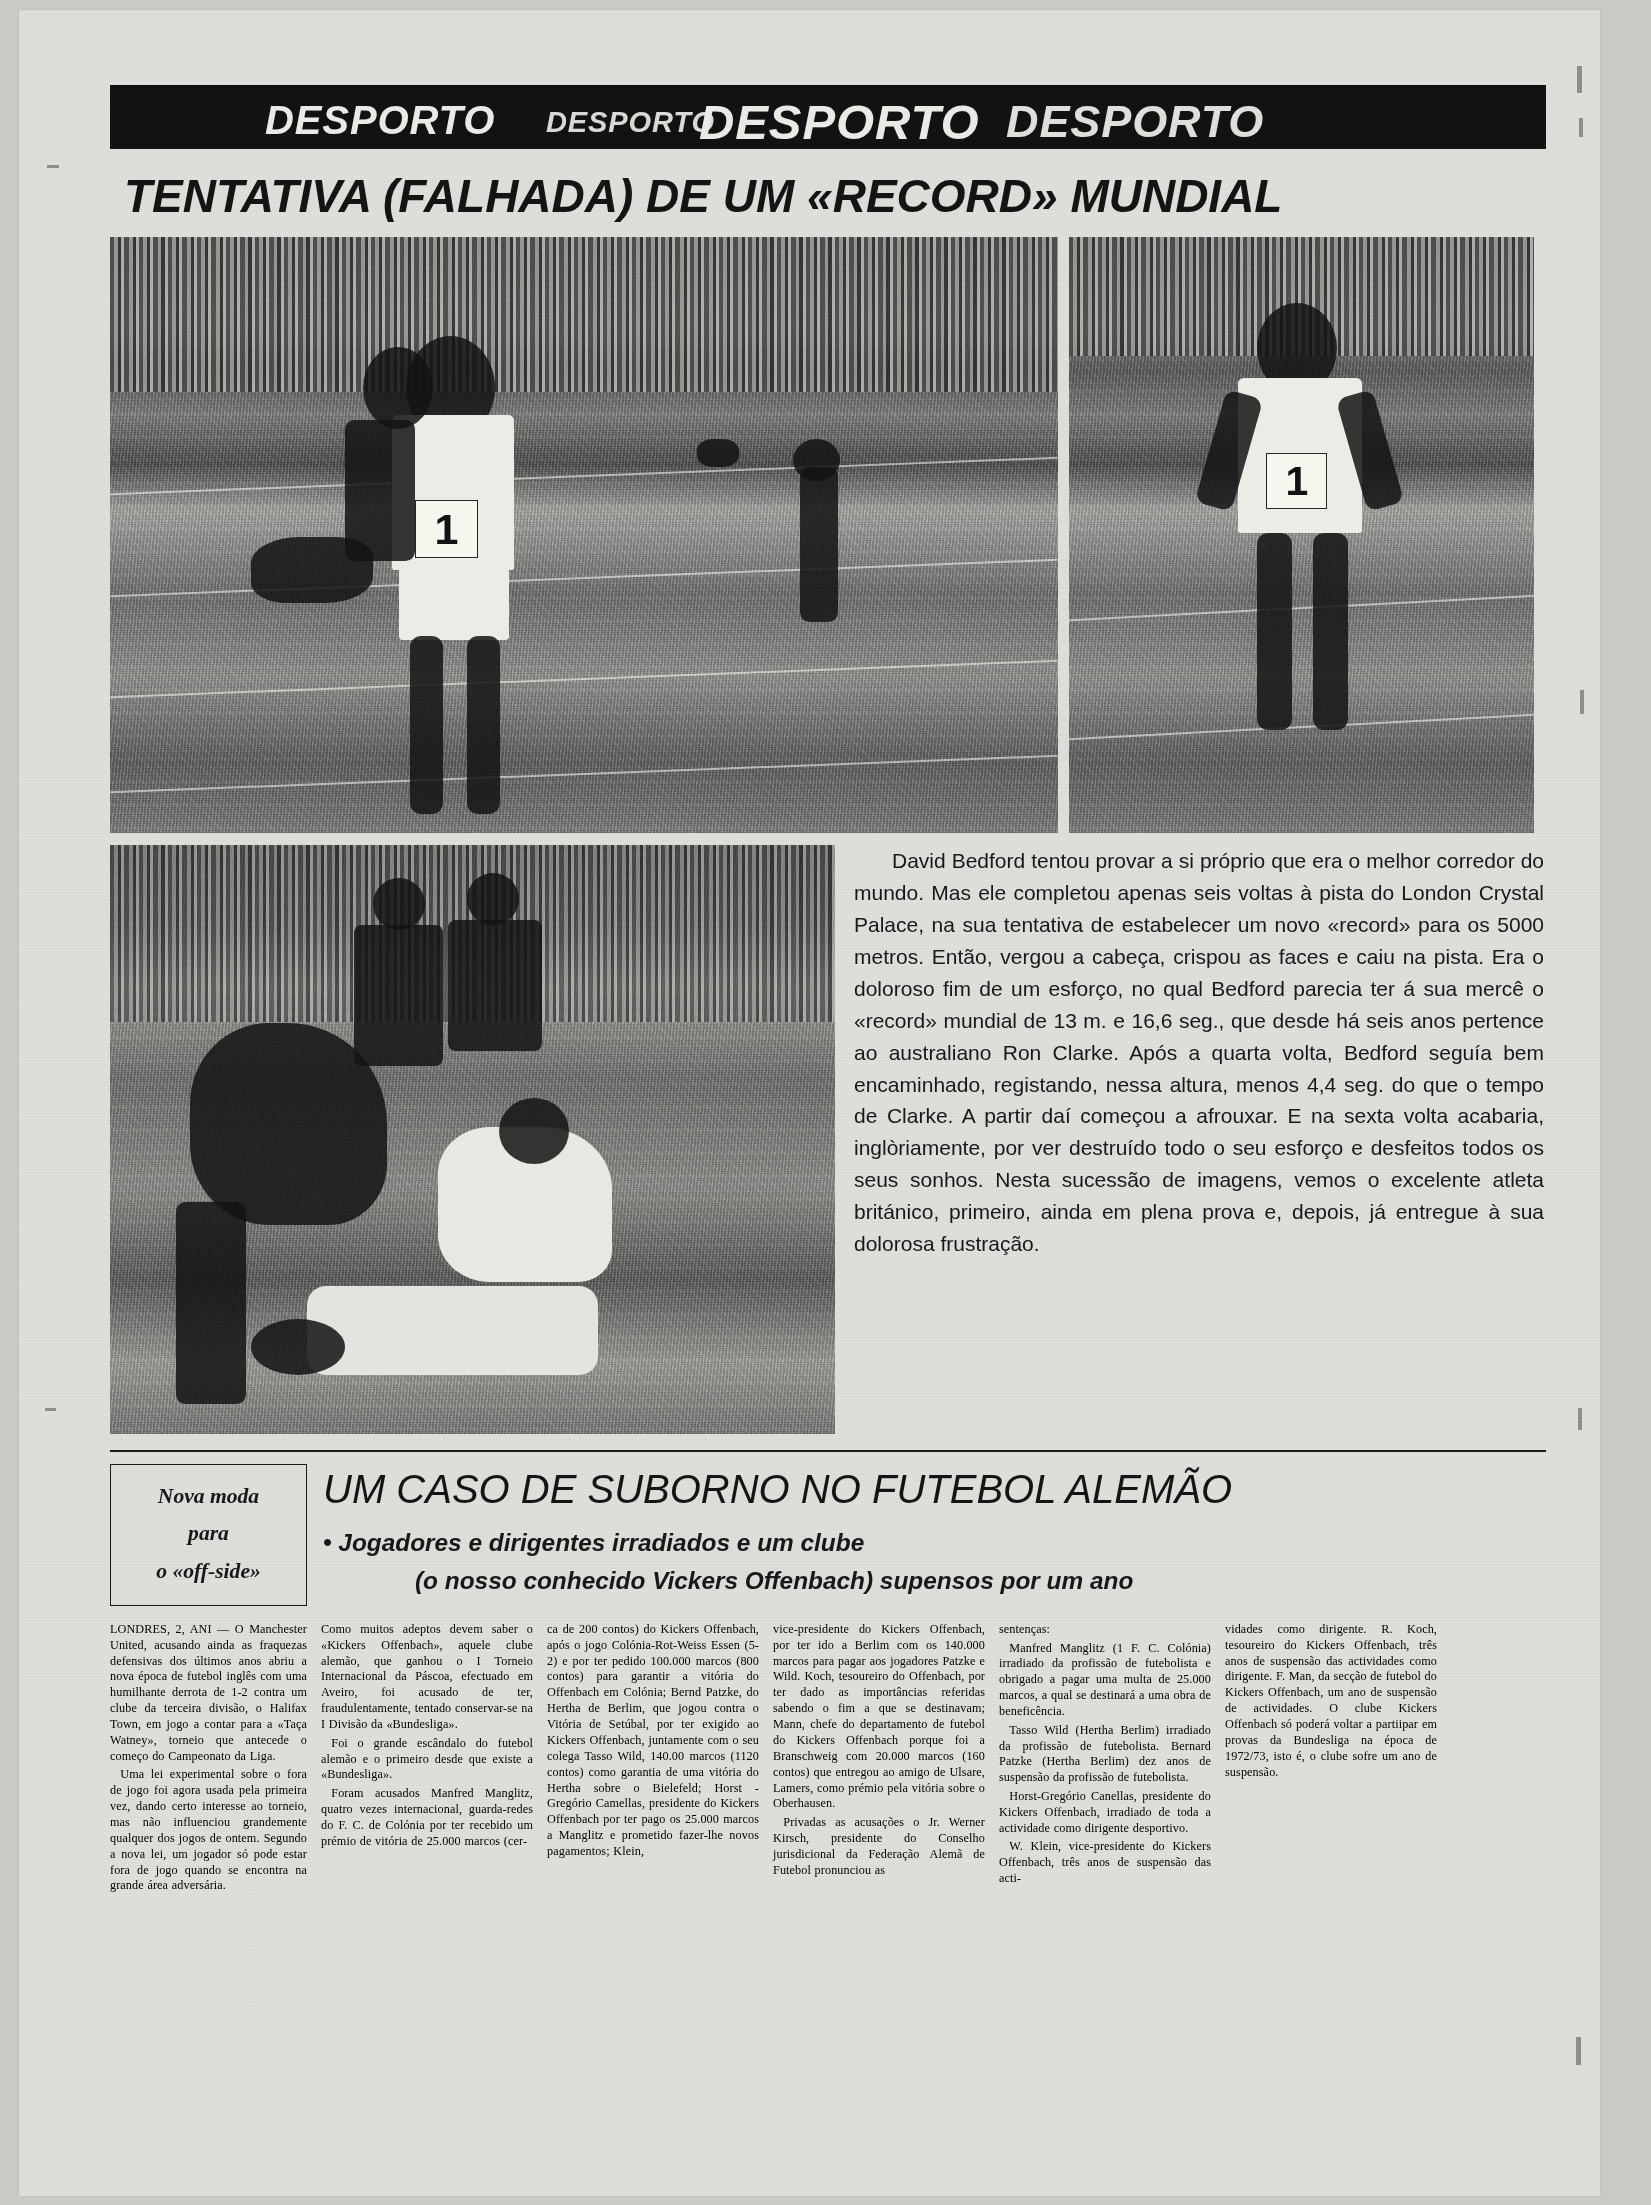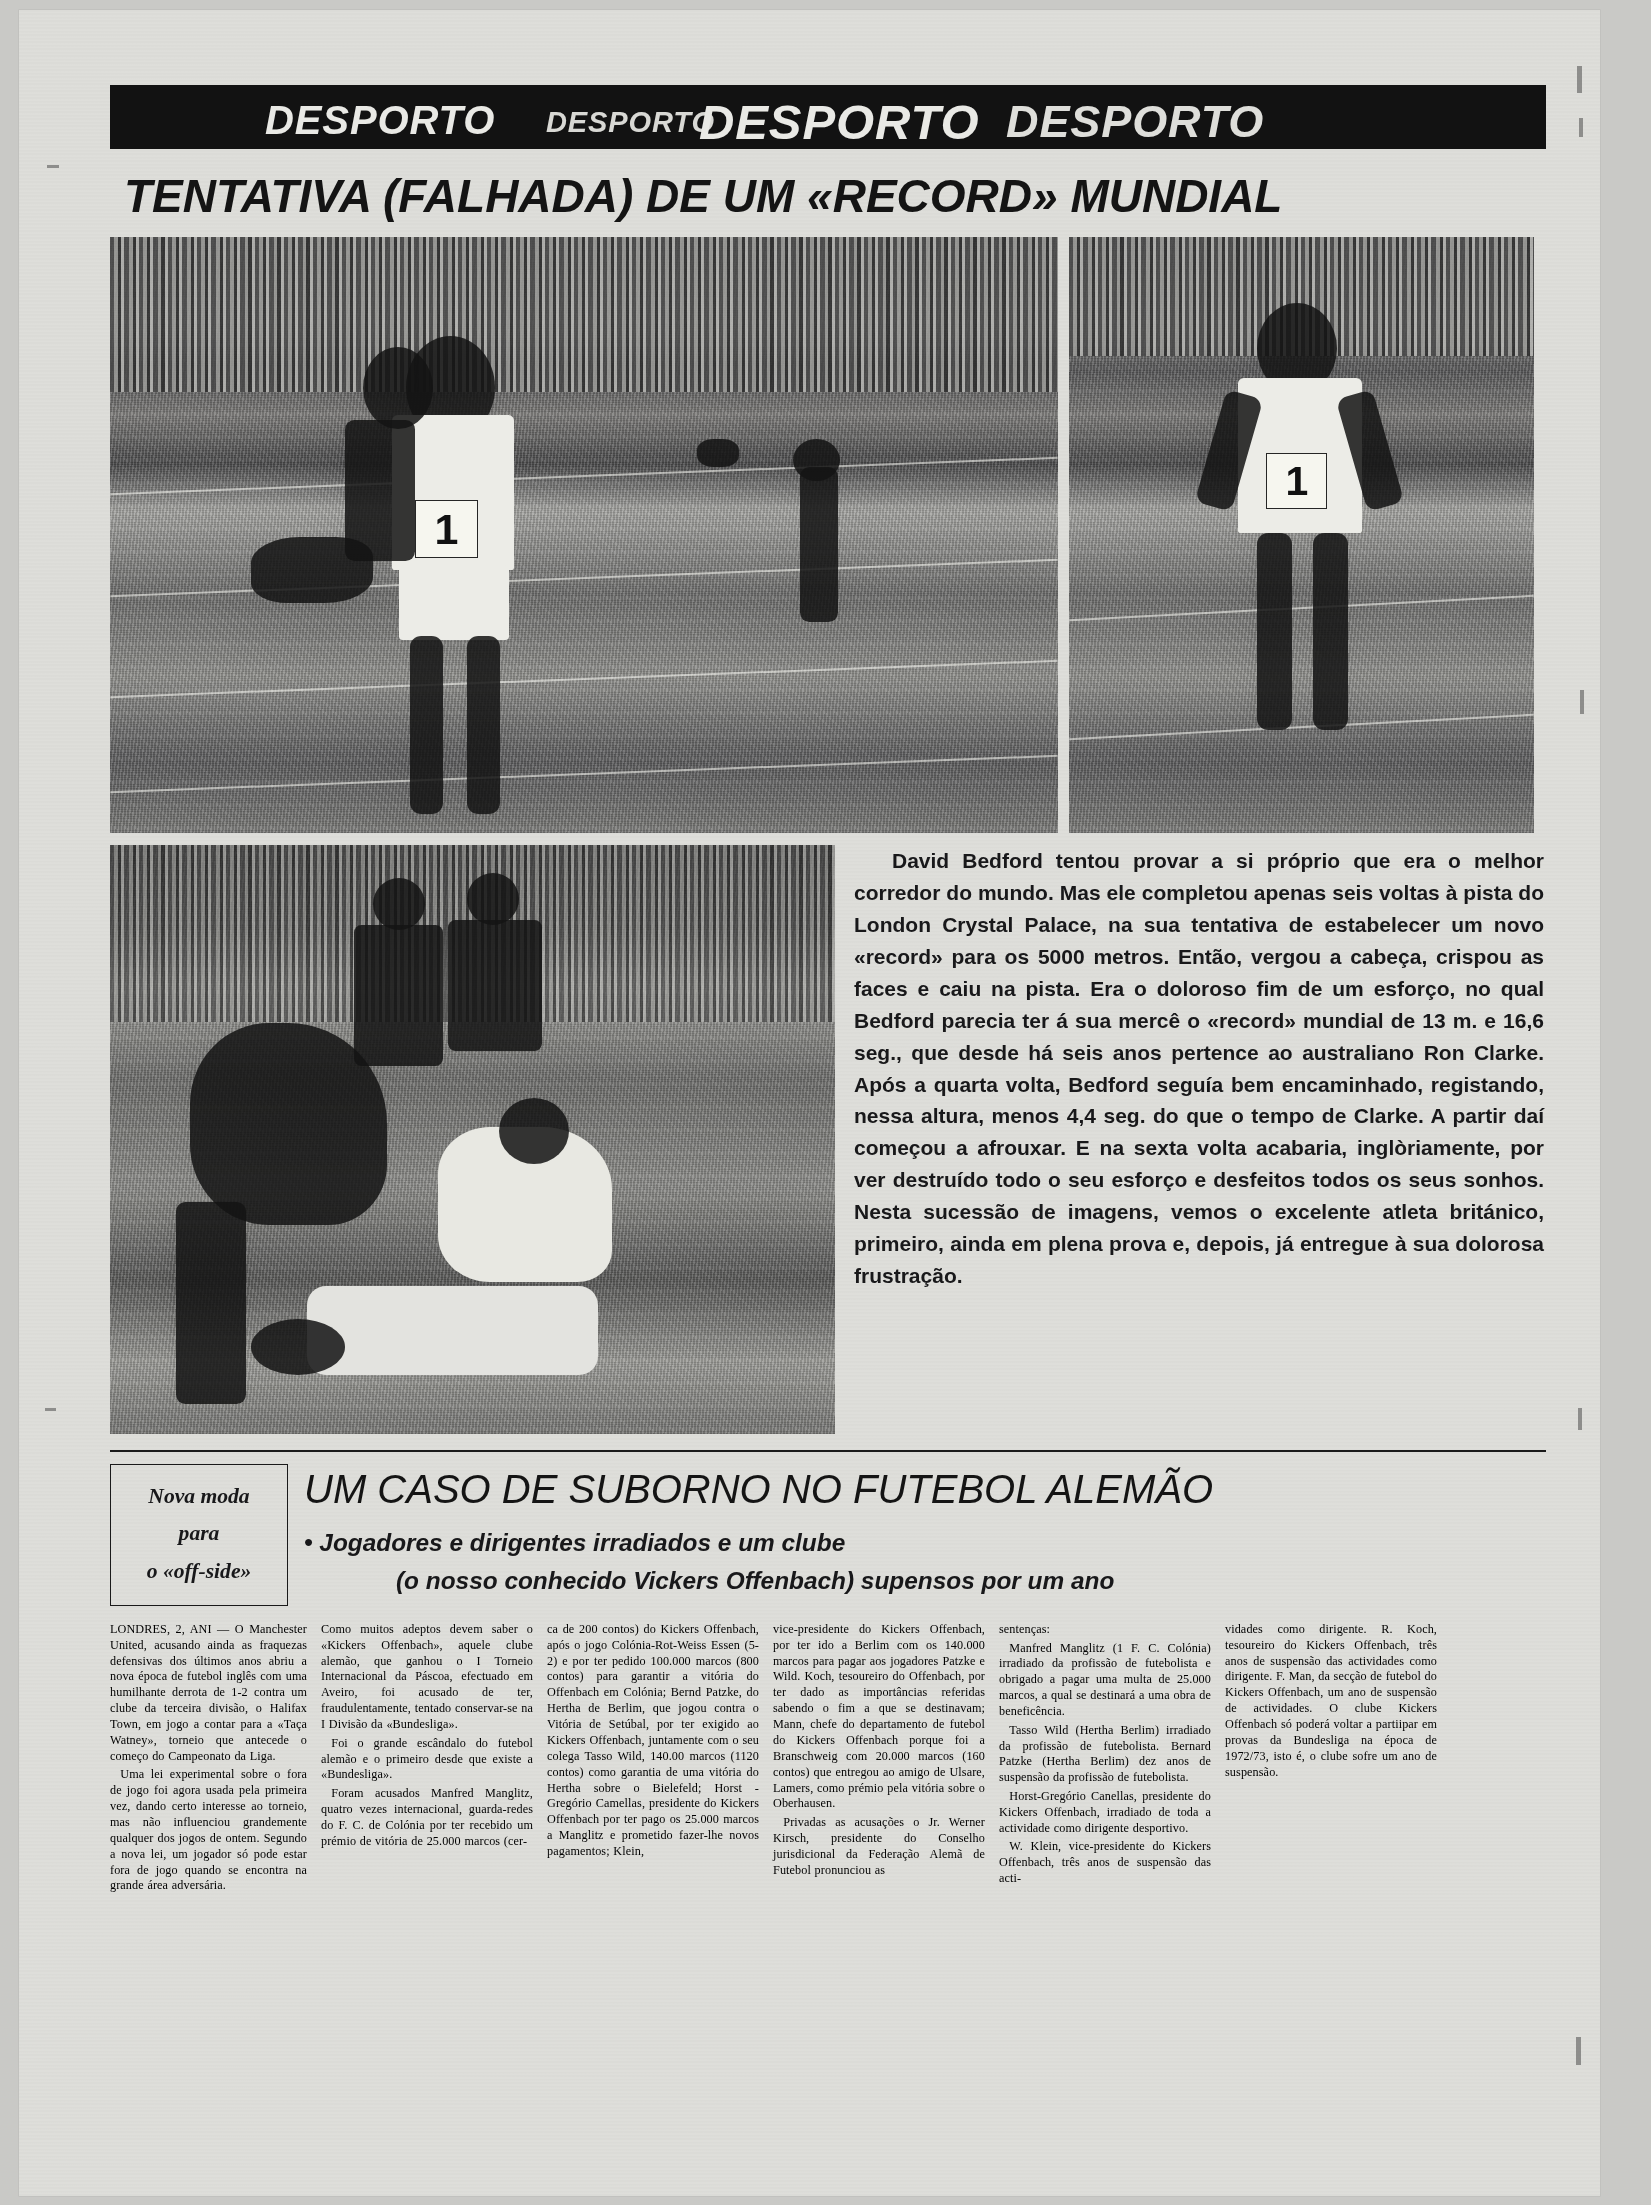--- a/index.html
+++ b/index.html
@@ -140,38 +140,37 @@
     gap: 19px;
     margin-top: 12.2px;
   }
   .lead-text {
     width: 690px;
     font-family: "Liberation Sans", sans-serif;
     font-size: 21px;
     line-height: 1.52;
     color: #18181a;
     text-align: justify;
-    font-weight: bold;
   }
   .lead-text p { margin: 0; text-indent: 38px; }
 
   hr.rule {
     border: none;
     border-top: 2.3px solid #1a1a1a;
     margin: 16px 0 0 0;
   }
 
   
   .bottom {
     margin-top: 12.2px;
     display: flex;
     gap: 16px;
   }
   .sidebar-head {
-    width: 178px;
+    width: 197px;
   }
   .sidebar-box {
     border: 1.9px solid #1a1a1a;
     padding: 12.2px 4.7px 14px 4.7px;
     text-align: center;
     font-family: "Liberation Serif", serif;
     font-style: italic;
     font-weight: bold;
     font-size: 21.6px;
     line-height: 1.75;

